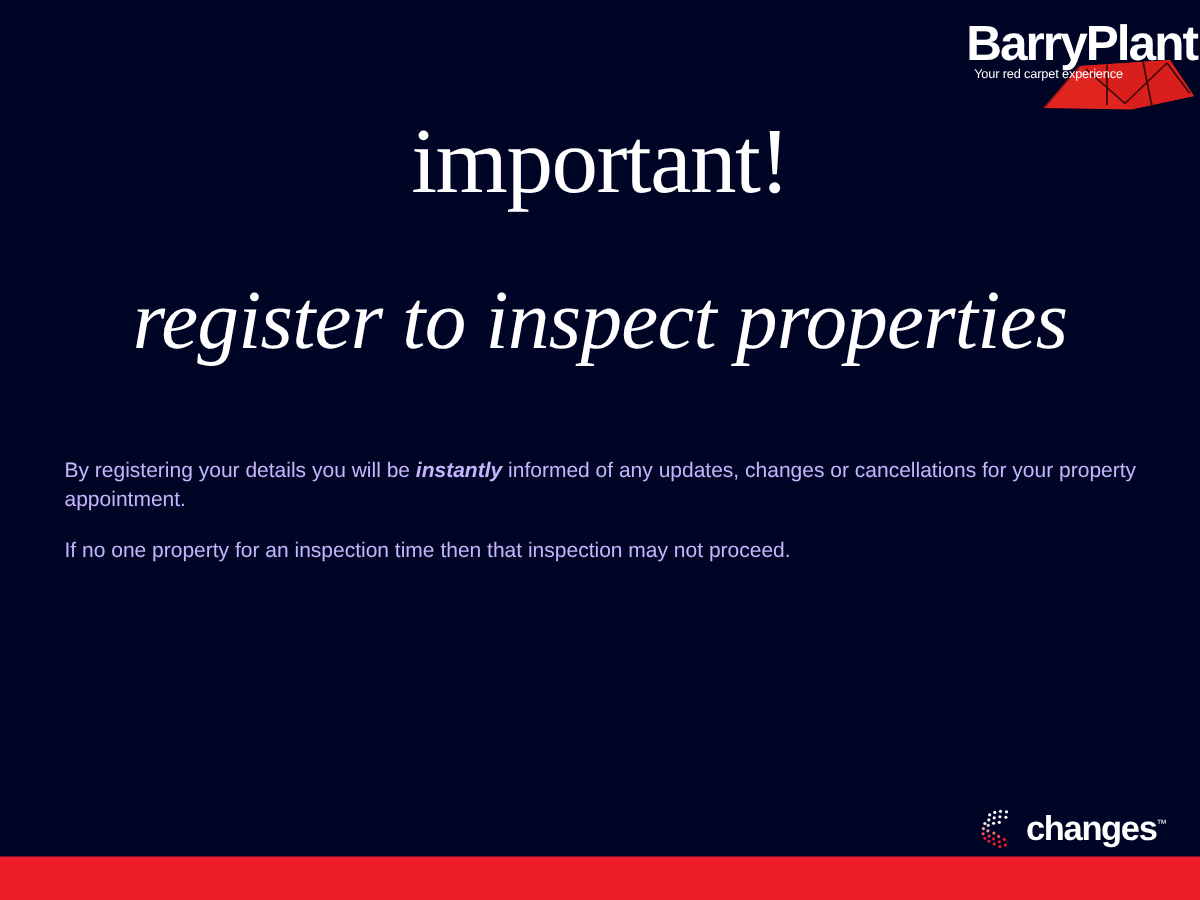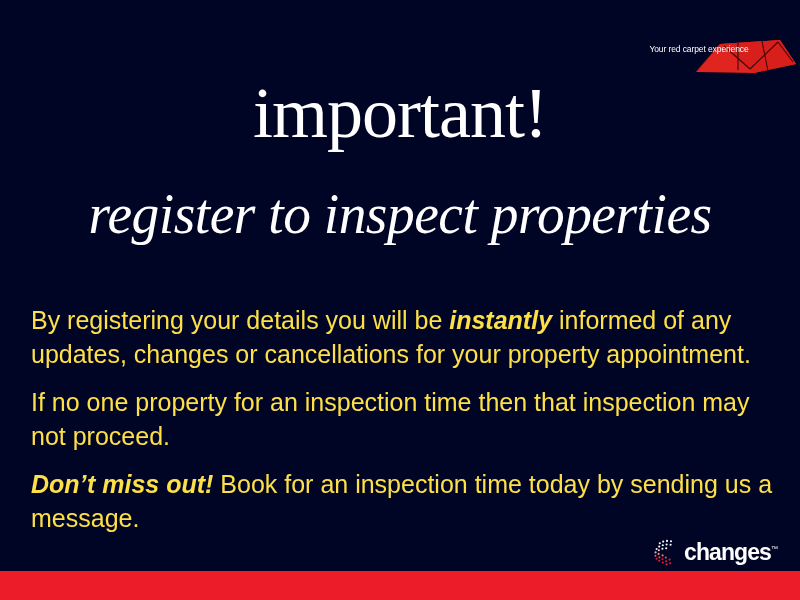--- a/index.html
+++ b/index.html
@@ -65,21 +65,21 @@
 
   
   #headline {
     position:absolute;
     top:76px;
     left:0;
     width:800px;
     text-align:center;
     color:#ffffff;
     font-family:"Liberation Serif", "DejaVu Serif", serif;
-    font-size:72px;
+    font-size:62px;
     line-height:1.04;
     letter-spacing:-1px;
   }
   #subheadline {
     position:absolute;
     top:184px;
     left:0;
     width:800px;
     text-align:center;
     color:#ffffff;
@@ -87,25 +87,25 @@
     font-style:italic;
     font-size:56px;
     line-height:1.08;
     letter-spacing:-0.5px;
     transform:scaleX(0.99);
   }
 
   
   #body-copy {
     position:absolute;
-    left:31px;
+    left:43px;
     top:304px;
     width:748px;
-    color:#fde047;
-    font-size:25px;
+    color:#c4b5fd;
+    font-size:14px;
     line-height:1.34;
   }
   #body-copy p { margin-bottom:15px; }
   #body-copy p:last-child { margin-bottom:0; }
   #body-copy .emph { font-weight:bold; font-style:italic; }
 
   
   #footer-logo {
     position:absolute;
     right:22px;
@@ -150,33 +150,33 @@
     <svg class="carpet" viewBox="0 0 104 40">
       <path d="M2 38 L26 10 L86 6 L102 30 L60 39 Z" fill="#E02420"></path>
       <path d="M26 10 L86 6 L102 30 L60 39 Z" fill="#D81F1B"></path>
       <path d="M30 12 L56 35" stroke="#3a0a08" stroke-width="1.1" fill="none"></path>
       <path d="M56 35 L84 8" stroke="#3a0a08" stroke-width="1.1" fill="none"></path>
       <path d="M84 8 L99 28" stroke="#3a0a08" stroke-width="1.1" fill="none"></path>
       <path d="M44 9 L44 36" stroke="#3a0a08" stroke-width="1.1" fill="none"></path>
       <path d="M68 7 L74 37" stroke="#3a0a08" stroke-width="1.1" fill="none"></path>
       <path d="M2 38 L26 10" stroke="#8a1412" stroke-width="1" fill="none"></path>
     </svg>
+    <div class="wordmark">BarryPlant</div>
     <div class="tagline">Your red carpet experience</div>
   </div>
 
   <div id="headline">important!</div>
   <div id="subheadline">register to inspect properties</div>
 
   <div id="body-copy">
 
     <p><span>By registering your details you will be </span><span class="emph">instantly</span><span> informed of any updates, changes or cancellations for your property appointment.</span></p>
 
     <p><span>If no one property for an inspection time then that inspection may not proceed.</span></p>
 
-    <p><span class="emph">Don’t miss out!</span><span> Book for an inspection time today by sending us a message.</span></p>
 
   </div>
 
   <div id="footer-logo">
     <svg class="mark" viewBox="0 0 30 30">
       <g>
         <circle cx="22.0" cy="4.2" r="1.05" fill="#ffffff"></circle>
         <circle cx="18.0" cy="3.9" r="1.05" fill="#ffffff"></circle>
         <circle cx="14.2" cy="4.6" r="1.05" fill="#ffffff"></circle>
         <circle cx="10.8" cy="6.2" r="1.05" fill="#ffffff"></circle>

